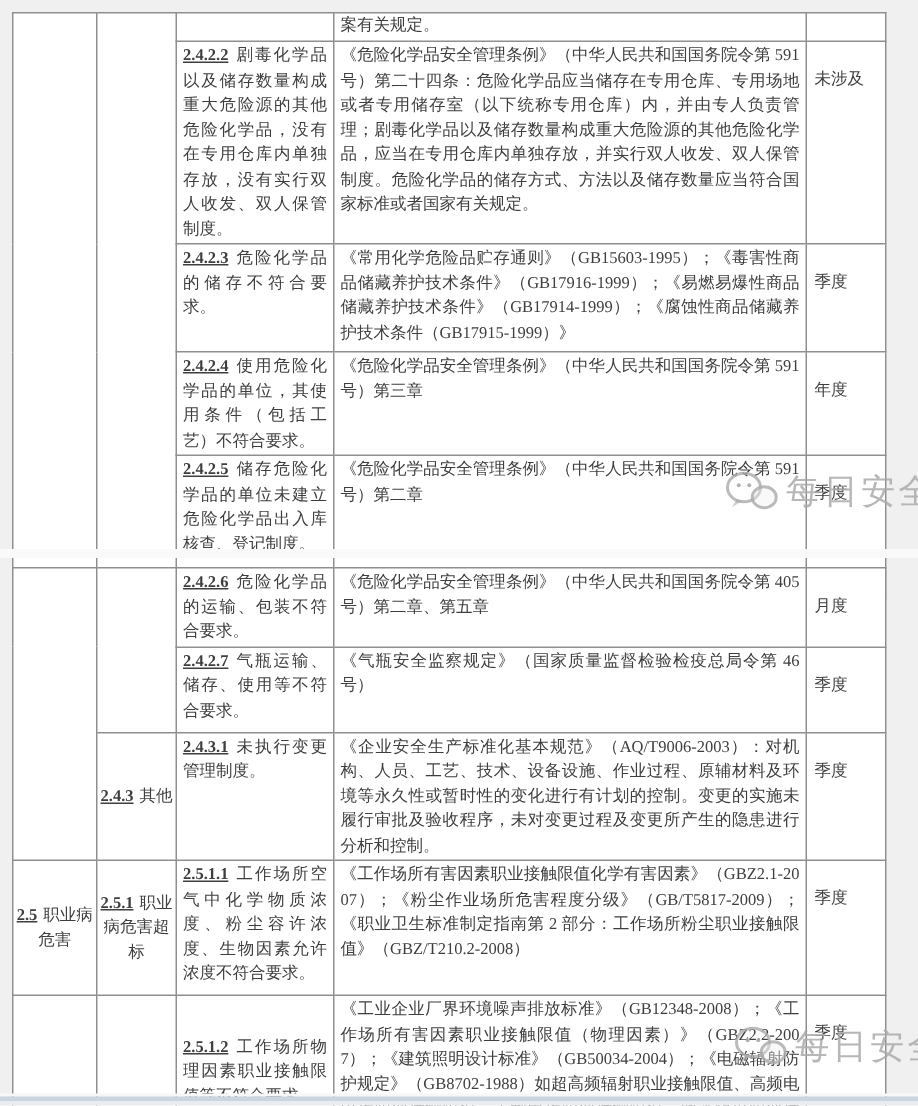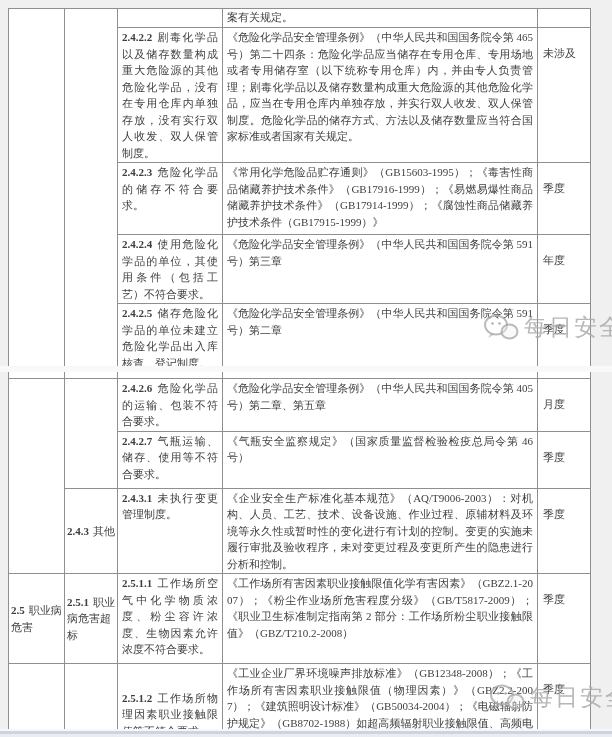--- a/index.html
+++ b/index.html
@@ -26,23 +26,23 @@
     vertical-align:top;
     padding:1px 4px;
     font-size:11px;
     line-height:16.5px;
     overflow:hidden;
     text-align:justify;
     word-break:break-all;
   }
   td.tight{line-height:15px;}
   td.freq{padding-top:17px;padding-left:5px;text-align:left;word-break:keep-all;}
-  td.cat{vertical-align:middle;padding:1px 2px;text-align:left;}
+  td.cat{vertical-align:middle;padding:1px 2px;text-align:center;}
   td.vmid{vertical-align:middle;}
-  .num{font-weight:bold;margin-right:4px;}
+  .num{font-weight:bold;margin-right:4px;text-decoration:underline;}
   .nowrap{white-space:nowrap;}
   .wm{
     position:absolute;
     display:flex;align-items:center;
     color:rgba(170,170,170,0.85);
     font-size:23px;letter-spacing:2px;white-space:nowrap;
     font-family:"Liberation Sans","DejaVu Sans",sans-serif;
     pointer-events:none;
   }
   #wm1{left:483px;top:312px;}
@@ -70,21 +70,21 @@
     <tbody>
         <tr style="height:17px">
       <td class="cat" rowspan="5"></td>
       <td class="cat" rowspan="5"></td>
       <td class="tight"></td>
       <td class="tight"><span>案有关规定。</span></td>
       <td class="tight freq"></td>
     </tr>
     <tr style="height:122px">
       <td><span class="num">2.4.2.2</span><span>剧毒化学品以及储存数量构成重大危险源的其他危险化学品，没有在专用仓库内单独存放，没有实行双人收发、双人保管制度。</span></td>
-      <td><span>《危险化学品安全管理条例》（中华人民共和国国务院令第 465 号）第二十四条：危险化学品应当储存在专用仓库、专用场地或者专用储存室（以下统称专用仓库）内，并由专人负责管理；剧毒化学品以及储存数量构成重大危险源的其他危险化学品，应当在专用仓库内单独存放，并实行双人收发、双人保管制度。危险化学品的储存方式、方法以及储存数量应当符合国家标准或者国家有关规定。</span></td>
+      <td><span>《危险化学品安全管理条例》（中华人民共和国国务院令第 591 号）第二十四条：危险化学品应当储存在专用仓库、专用场地或者专用储存室（以下统称专用仓库）内，并由专人负责管理；剧毒化学品以及储存数量构成重大危险源的其他危险化学品，应当在专用仓库内单独存放，并实行双人收发、双人保管制度。危险化学品的储存方式、方法以及储存数量应当符合国家标准或者国家有关规定。</span></td>
       <td class="freq"><span>未涉及</span></td>
     </tr>
     <tr style="height:72px">
       <td><span class="num">2.4.2.3</span><span>危险化学品的储存不符合要求。</span></td>
       <td><span>《常用化学危险品贮存通则》（GB15603-1995）；《毒害性商品储藏养护技术条件》（GB17916-1999）；《易燃易爆性商品储藏养护技术条件》（GB17914-1999）；《腐蚀性商品储藏养护技术条件（GB17915-1999）》</span></td>
       <td class="freq"><span>季度</span></td>
     </tr>
     <tr style="height:69px">
       <td><span class="num">2.4.2.4</span><span>使用危险化学品的单位，其使用条件（包括工艺）不符合要求。</span></td>
       <td><span>《危险化学品安全管理条例》（中华人民共和国国务院令第 591 号）第三章</span></td>

